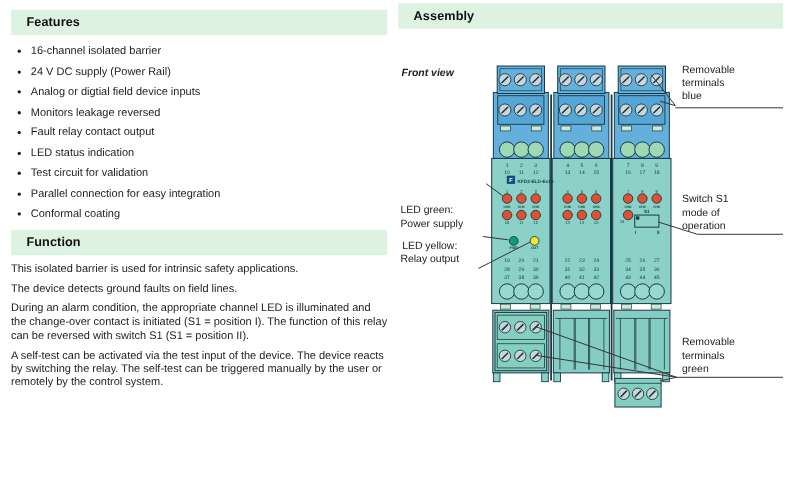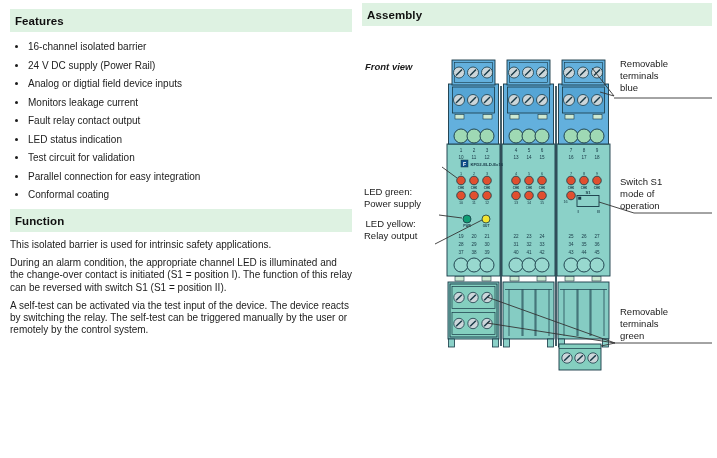--- a/index.html
+++ b/index.html
@@ -1,20 +1,20 @@
 <!DOCTYPE html>
 <html><head>
 <meta charset="utf-8">
 <style>
   html,body{margin:0;padding:0;background:#fff;}
   .page{position:relative;width:717px;height:458px;background:#fff;overflow:hidden;
         font-family:"Liberation Sans",sans-serif;color:#1c1c1c;}
   .col-left{position:absolute;left:10px;top:9px;width:342px;}
   .col-right{position:absolute;left:362px;top:3px;width:350px;}
-  .section-header{height:23px;background:#def2e2;display:flex;align-items:center;padding-left:5px;}
+  .section-header{height:23px;background:#def2e2;display:flex;align-items:center;padding-left:14px;}
   .section-header h2{margin:0;font-size:11.5px;font-weight:bold;color:#101010;letter-spacing:.1px;}
   ul.features{margin:9px 0 0 0;padding:0 0 0 18px;font-size:10px;}
   ul.features li{margin:0 0 6.5px 0;line-height:12px;list-style-type:disc;}
   .function-header{margin-top:8px;}
   .paragraphs{margin-top:7px;width:342px;}
   .paragraphs p{margin:0 0 5.5px 0;font-size:10px;line-height:12.4px;}
   .figure{position:relative;margin-top:8px;height:392px;}
   .figure svg{position:absolute;left:0;top:0;}
   .front-view{position:absolute;left:3px;top:27px;font-size:9.5px;font-weight:bold;color:#1c1c1c;font-style:italic;}
   .callout{position:absolute;font-size:9.5px;line-height:11.8px;color:#222;}
@@ -25,32 +25,33 @@
 <div class="page">
 
   <div class="col-left">
     <div class="section-header">
       <h2>Features</h2>
     </div>
     <ul class="features">
       <li>16-channel isolated barrier</li>
       <li>24 V DC supply (Power Rail)</li>
       <li>Analog or digtial field device inputs</li>
-      <li>Monitors leakage current</li>
+      <li>Monitors leakage reversed</li>
       <li>Fault relay contact output</li>
       <li>LED status indication</li>
       <li>Test circuit for validation</li>
       <li>Parallel connection for easy integration</li>
       <li>Conformal coating</li>
     </ul>
     <div class="section-header function-header">
       <h2>Function</h2>
     </div>
     <div class="paragraphs">
       <p>This isolated barrier is used for intrinsic safety applications.</p>
+      <p>The device detects ground faults on field lines.</p>
       <p>During an alarm condition, the appropriate channel LED is illuminated and the change-over contact is initiated (S1 = position I). The function of this relay can be reversed with switch S1 (S1 = position II).</p>
       <p>A self-test can be activated via the test input of the device. The device reacts by switching the relay. The self-test can be triggered manually by the user or remotely by the control system.</p>
     </div>
   </div>
 
   <div class="col-right">
     <div class="section-header">
       <h2>Assembly</h2>
     </div>
     <div class="figure">

